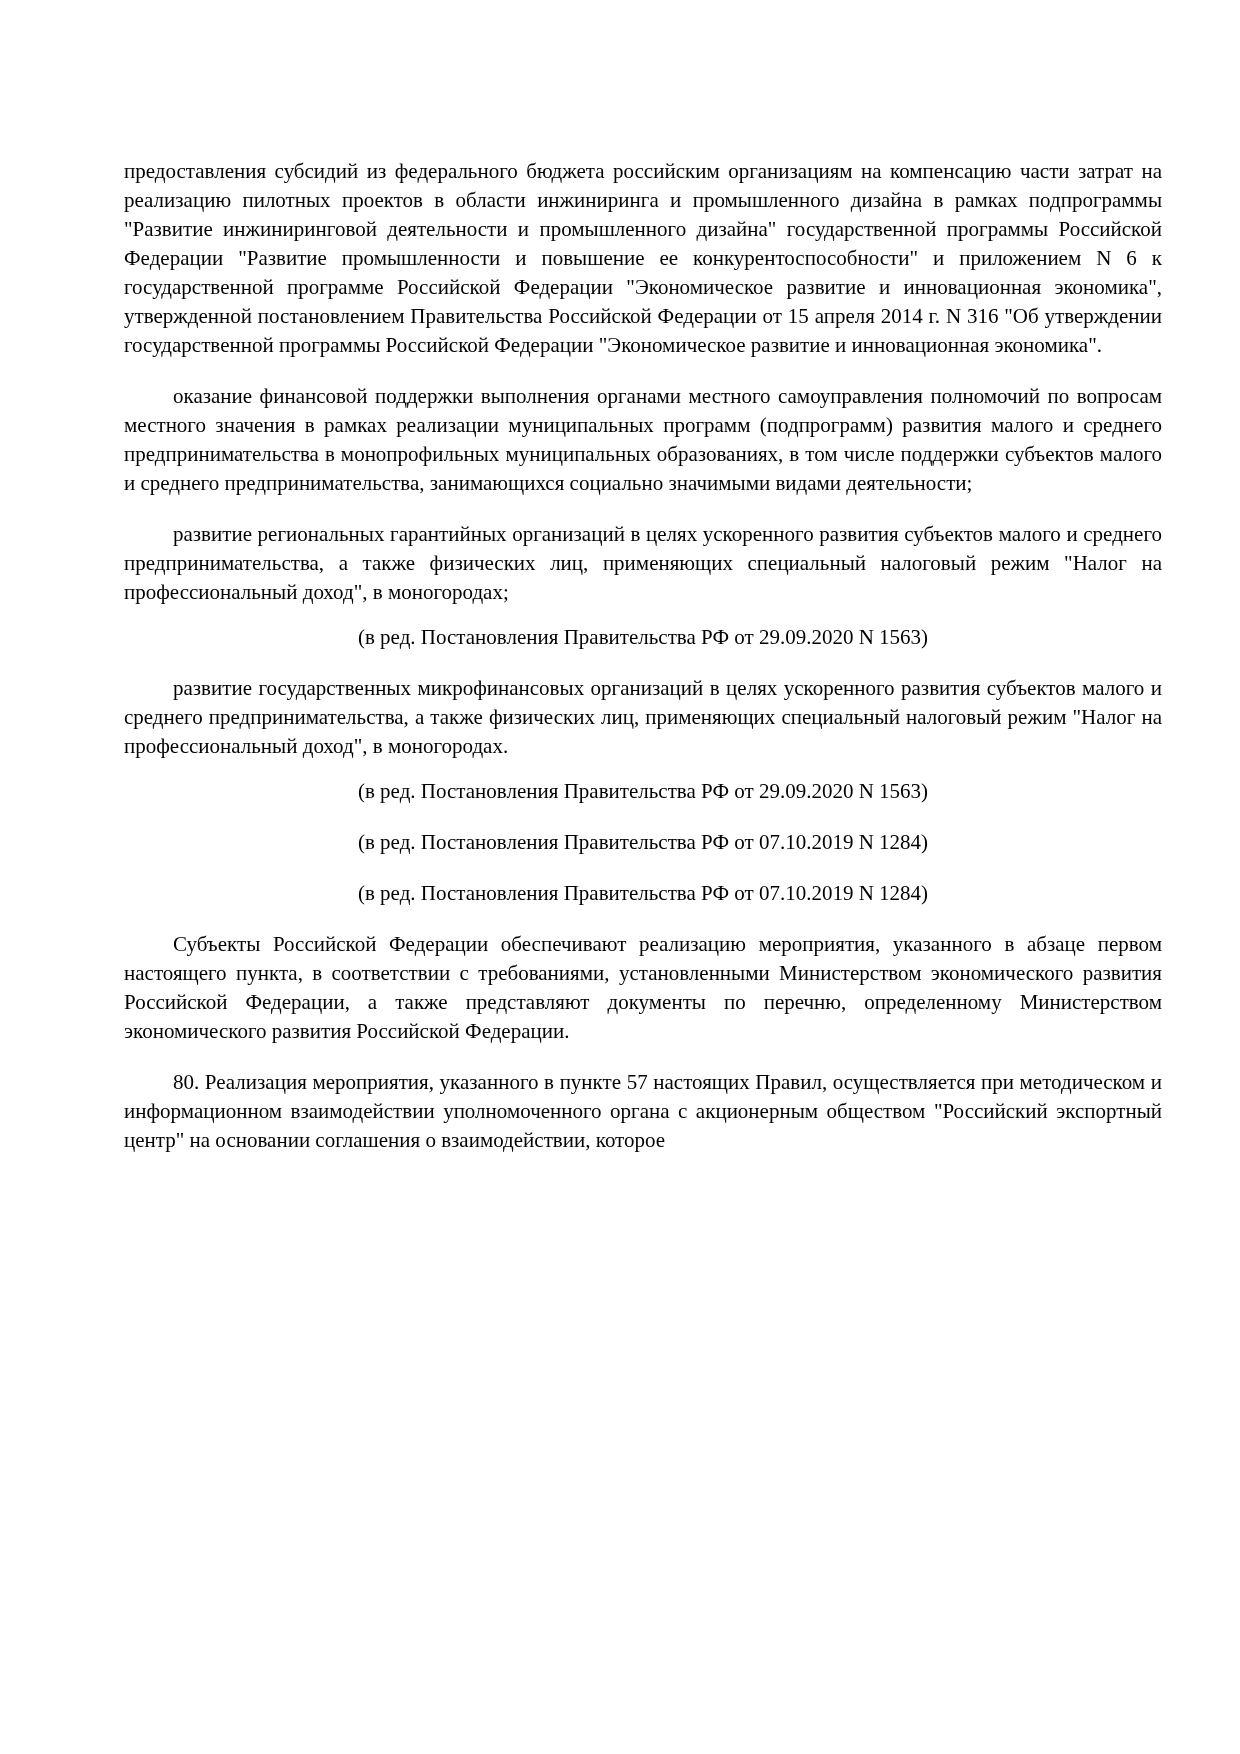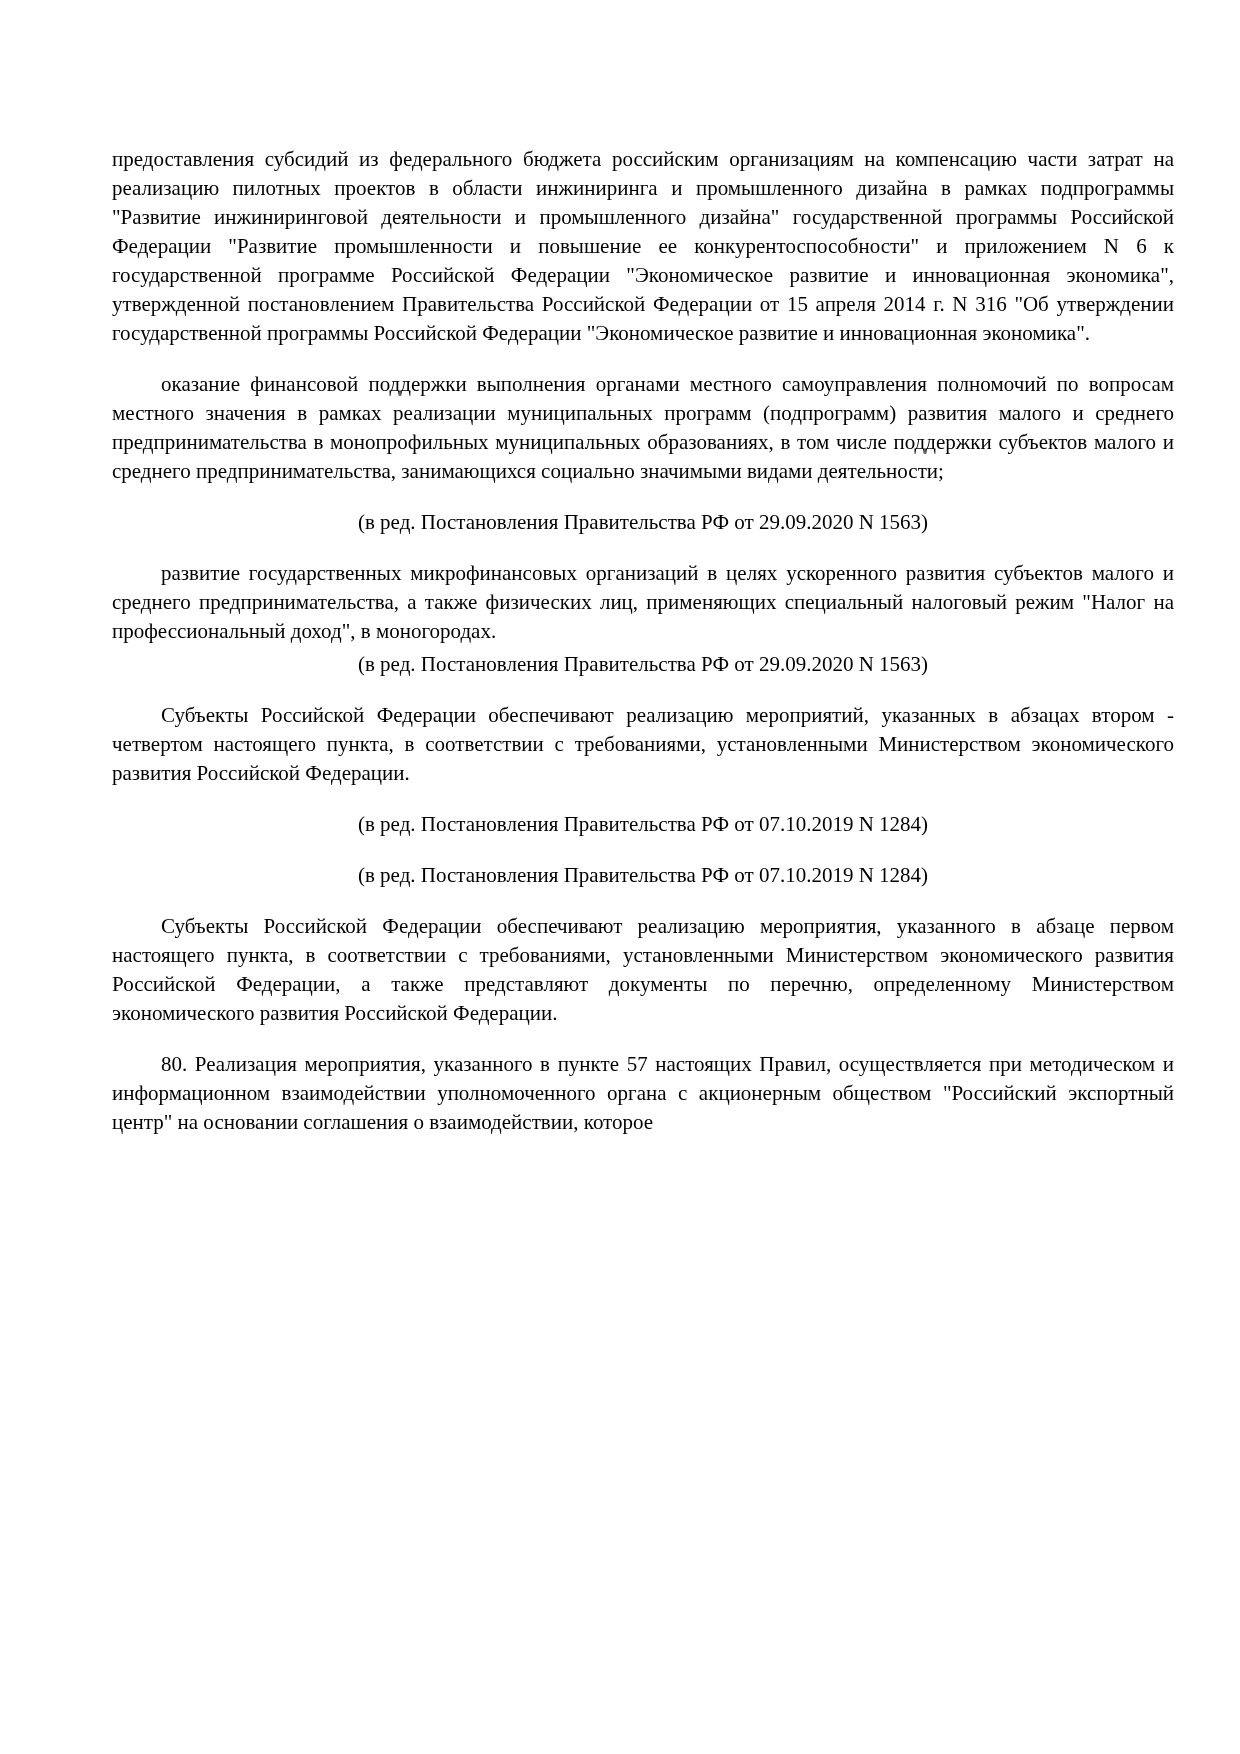--- a/index.html
+++ b/index.html
@@ -25,21 +25,21 @@
     color: #000000;
     text-align: justify;
   }
   .group {
     margin: 0 0 22px 0;
   }
   .group:last-child {
     margin-bottom: 0;
   }
   p.para {
-    margin: 4px;
+    margin: 16px;
     padding: 0;
   }
   p.para.indent {
     text-indent: 49px;
   }
   p.para.amendment {
     text-align: center;
     text-indent: 0;
   }
 </style>
@@ -48,28 +48,26 @@
 
 <div class="page">
   <div class="content">
       <div class="group">
         <p class="para">предоставления субсидий из федерального бюджета российским организациям на компенсацию части затрат на реализацию пилотных проектов в области инжиниринга и промышленного дизайна в рамках подпрограммы "Развитие инжиниринговой деятельности и промышленного дизайна" государственной программы Российской Федерации "Развитие промышленности и повышение ее конкурентоспособности" и приложением N 6 к государственной программе Российской Федерации "Экономическое развитие и инновационная экономика", утвержденной постановлением Правительства Российской Федерации от 15 апреля 2014 г. N 316 "Об утверждении государственной программы Российской Федерации "Экономическое развитие и инновационная экономика".</p>
       </div>
       <div class="group">
         <p class="para indent">оказание финансовой поддержки выполнения органами местного самоуправления полномочий по вопросам местного значения в рамках реализации муниципальных программ (подпрограмм) развития малого и среднего предпринимательства в монопрофильных муниципальных образованиях, в том числе поддержки субъектов малого и среднего предпринимательства, занимающихся социально значимыми видами деятельности;</p>
       </div>
       <div class="group">
+        <p class="para indent">развитие региональных гарантийных организаций в целях ускоренного развития субъектов малого и среднего предпринимательства, а также физических лиц, применяющих специальный налоговый режим "Налог на профессиональный доход", в моногородах;</p>
         <p class="para amendment">(в ред. Постановления Правительства РФ от 29.09.2020 N 1563)</p>
       </div>
       <div class="group">
         <p class="para indent">развитие государственных микрофинансовых организаций в целях ускоренного развития субъектов малого и среднего предпринимательства, а также физических лиц, применяющих специальный налоговый режим "Налог на профессиональный доход", в моногородах.</p>
         <p class="para amendment">(в ред. Постановления Правительства РФ от 29.09.2020 N 1563)</p>
-      </div>
-      <div class="group">
-        <p class="para indent">Субъекты Российской Федерации обеспечивают реализацию мероприятий, указанных в абзацах втором - четвертом настоящего пункта, в соответствии с требованиями, установленными Министерством экономического развития Российской Федерации.</p>
       </div>
       <div class="group">
         <p class="para amendment">(в ред. Постановления Правительства РФ от 07.10.2019 N 1284)</p>
       </div>
       <div class="group">
         <p class="para amendment">(в ред. Постановления Правительства РФ от 07.10.2019 N 1284)</p>
       </div>
       <div class="group">
         <p class="para indent">Субъекты Российской Федерации обеспечивают реализацию мероприятия, указанного в абзаце первом настоящего пункта, в соответствии с требованиями, установленными Министерством экономического развития Российской Федерации, а также представляют документы по перечню, определенному Министерством экономического развития Российской Федерации.</p>
       </div>

